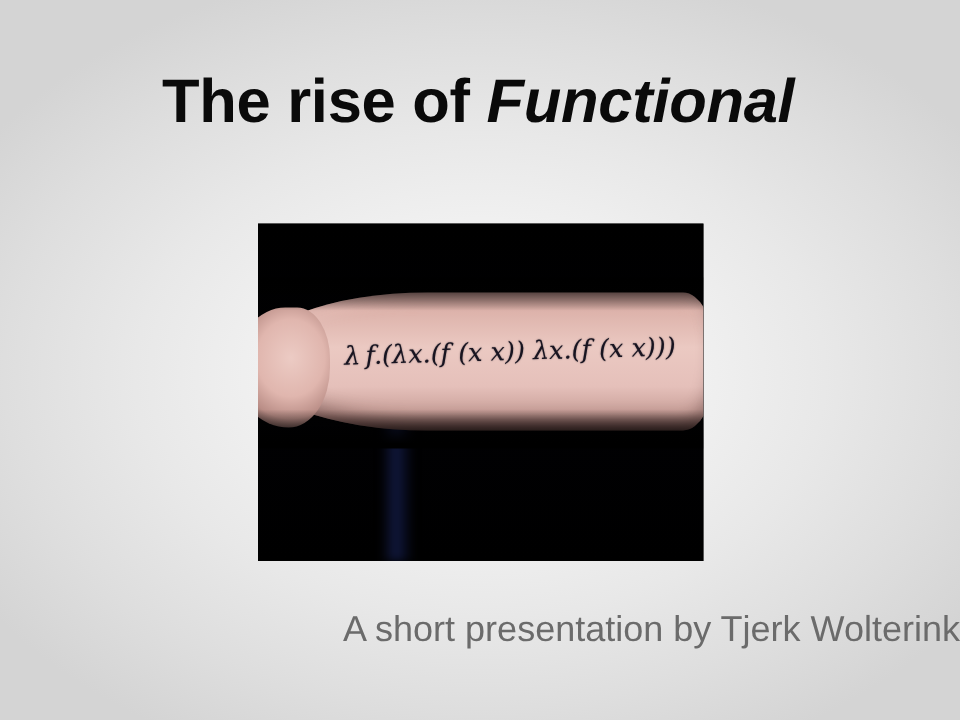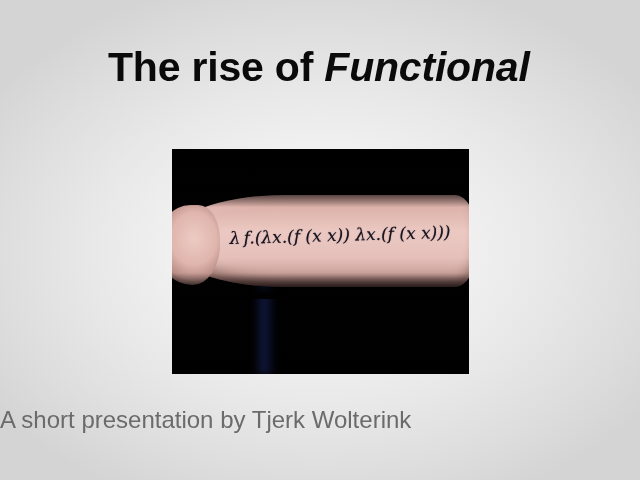--- a/index.html
+++ b/index.html
@@ -151,21 +151,21 @@
     text-shadow: 0 0 1px rgba(24,20,32,0.65);
   }
 
   
   .subtitle {
     position: absolute;
     left: 0;
     top: 405px;
     width: 640px;
     margin: 0;
-    text-align: left;
+    text-align: right;
     font-size: 24px;
     line-height: 30px;
     font-weight: normal;
     color: #6b6b6b;
   }
 </style>
 </head>
 <body>
 
 <div class="slide">

